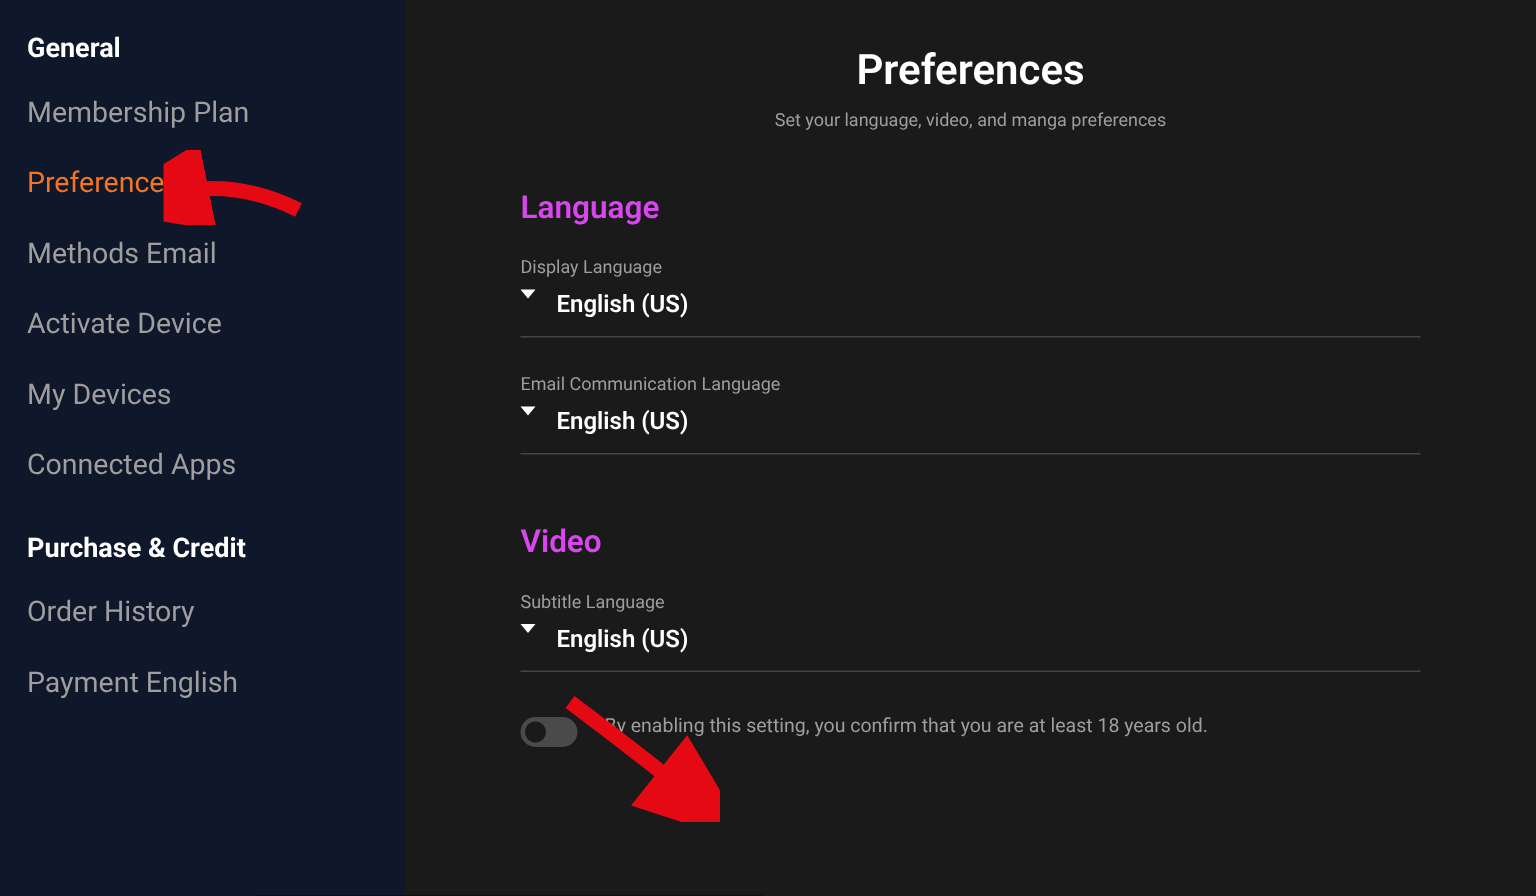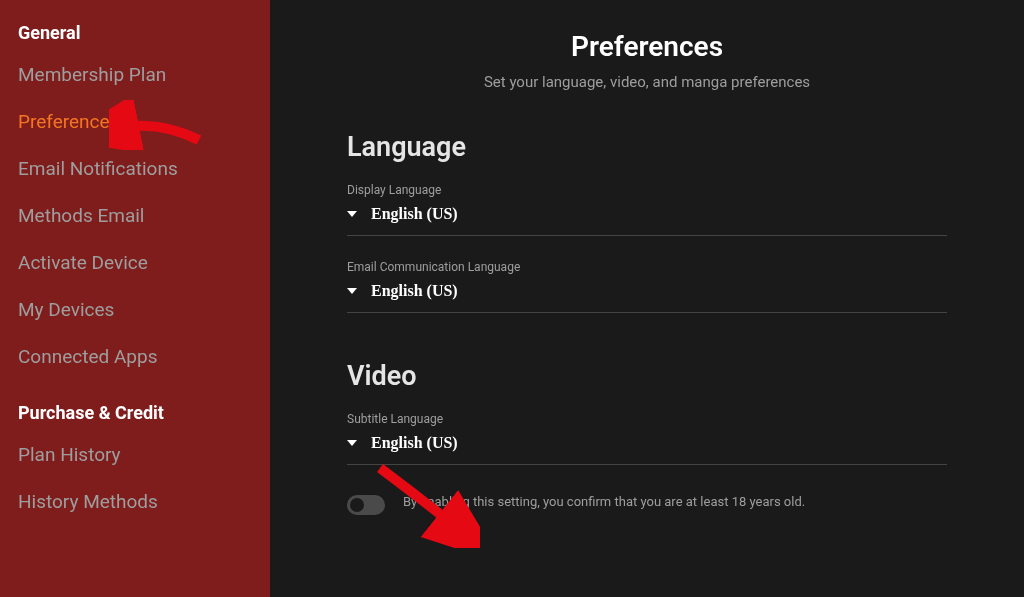--- a/index.html
+++ b/index.html
@@ -11,21 +11,21 @@
       font-family: -apple-system, BlinkMacSystemFont, "Segoe UI", Roboto, "Helvetica Neue", Arial, sans-serif;
       background: #000000;
       color: #ffffff;
       width: 1024px;
       height: 597px;
       overflow: hidden;
       display: flex;
     }
     .sidebar {
       width: 270px;
-      background: #7f1d1d;
+      background: #0f172a;
       padding: 14px 18px;
       flex-shrink: 0;
     }
     .sidebar-group-title {
       font-size: 18px;
       font-weight: 700;
       color: #ffffff;
       margin-bottom: 20px;
       margin-top: 8px;
     }
@@ -55,49 +55,47 @@
       padding: 0 60px;
     }
     .page-title {
       font-size: 28px;
       font-weight: 600;
       text-align: center;
       color: #ffffff;
       margin-bottom: 10px;
     }
     .page-subtitle {
-      font-size: 15px;
+      font-size: 12px;
       color: #9e9e9e;
       text-align: center;
       margin-bottom: 40px;
     }
     .section-title {
-      font-size: 27px;
+      font-size: 21px;
       font-weight: 600;
-      color: #e5e5e5;
+      color: #d946ef;
       margin-bottom: 20px;
     }
     .section-title.video {
       margin-top: 47px;
     }
     .field {
       border-bottom: 1px solid #444;
       padding-bottom: 12px;
       margin-bottom: 24px;
     }
     .field-label {
       font-size: 12px;
       color: #9e9e9e;
       margin-bottom: 8px;
     }
     .dropdown {
       display: flex;
-      align-items: center;
       cursor: pointer;
-      font-family: Liberation Serif, serif;
     }
     .caret-icon {
       width: 0;
       height: 0;
       border-left: 5px solid transparent;
       border-right: 5px solid transparent;
       border-top: 6px solid #ffffff;
       margin-right: 14px;
     }
     .dropdown-value {
@@ -157,29 +155,28 @@
       top: 458px;
     }
   </style>
 </head>
 <body>
 
 <div class="sidebar">
   <div class="sidebar-group-title">General</div>
   <a class="nav-item">Membership Plan</a>
   <a class="nav-item active">Preferences</a>
-  <a class="nav-item">Email Notifications</a>
   <a class="nav-item">Methods Email</a>
   <a class="nav-item">Activate Device</a>
   <a class="nav-item">My Devices</a>
   <a class="nav-item">Connected Apps</a>
 
   <div class="sidebar-group-title second">Purchase &amp; Credit</div>
-  <a class="nav-item">Plan History</a>
-  <a class="nav-item">History Methods</a>
+  <a class="nav-item">Order History</a>
+  <a class="nav-item">Payment English</a>
 </div>
 
 <div class="main">
   <div class="content">
     <h1 class="page-title">Preferences</h1>
     <p class="page-subtitle">Set your language, video, and manga preferences</p>
 
     <h2 class="section-title">Language</h2>
 
     <div class="field">

